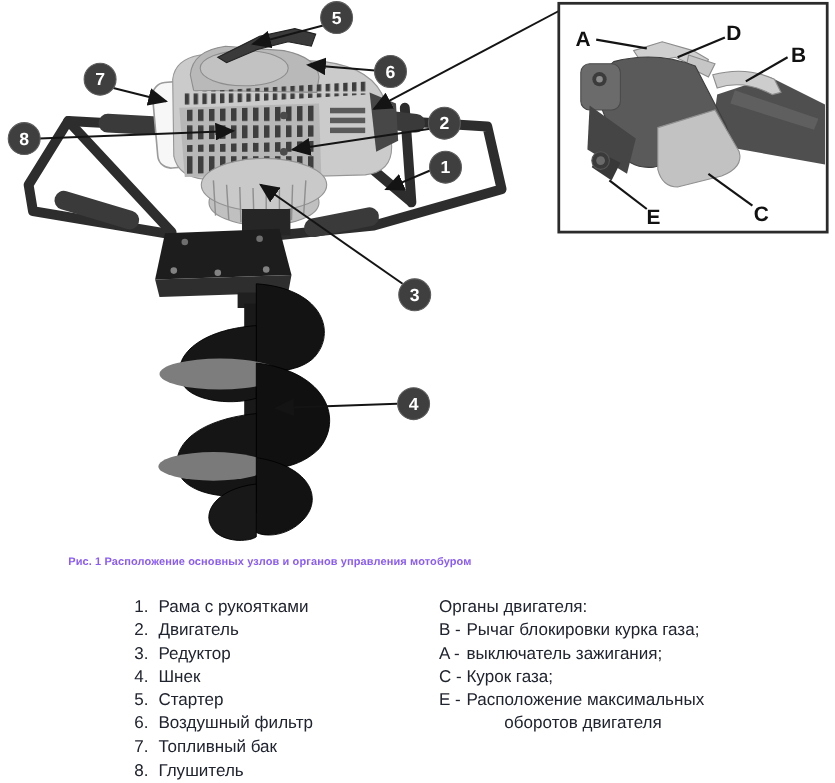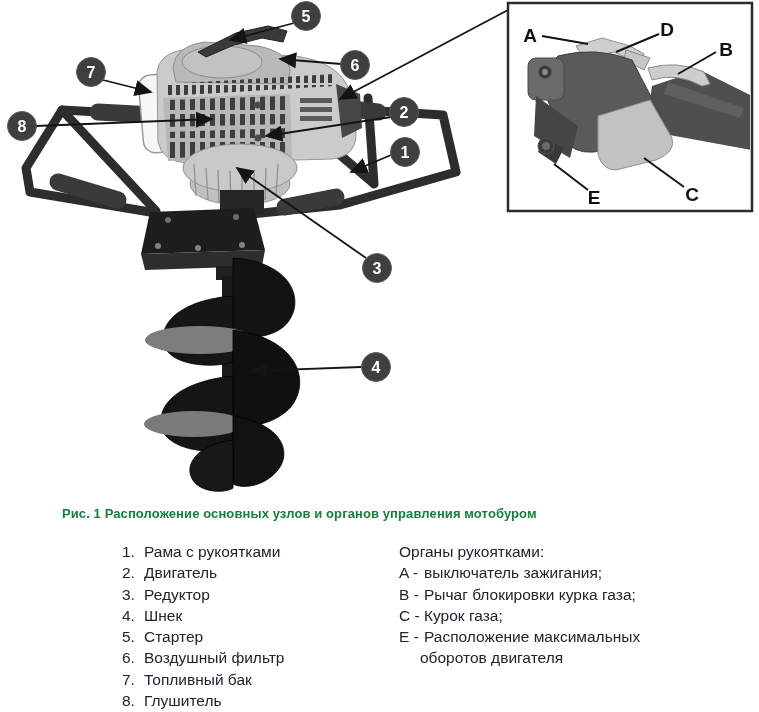--- a/index.html
+++ b/index.html
@@ -5,30 +5,30 @@
   html,body{margin:0;padding:0;}
   body{
     width:759px;height:712px;background:#ffffff;
     font-family:"Liberation Sans", sans-serif;
     color:#20242f;position:relative;overflow:hidden;
   }
   .page{position:absolute;inset:0;}
   svg.diagram{position:absolute;left:0;top:0;}
   .caption{
     position:absolute;left:62px;top:506px;
-    font-size:13px;font-weight:bold;color:#15803d;
+    font-size:10px;font-weight:bold;color:#8b5cf6;
     letter-spacing:.1px;white-space:nowrap;
   }
   .lists{position:absolute;left:0;top:541px;width:759px;font-size:15.5px;}
   .parts-col{position:absolute;left:122px;top:0;}
   .controls-col{position:absolute;left:399px;top:0;}
   .row{height:21.3px;line-height:21.3px;white-space:nowrap;}
   .num{display:inline-block;width:22px;}
   .key{display:inline-block;width:25px;}
-  .wrap-line{padding-left:21px;}
+  .wrap-line{padding-left:21px;text-align:center;}
   .heading{height:21.3px;line-height:21.3px;}
 </style>
 </head>
 <body>
 
 <div class="page">
 
   <svg class="diagram" width="759" height="505" viewBox="0 0 759 505">
     <defs>
       <marker id="ah" markerWidth="11" markerHeight="9" refX="9" refY="4.5" orient="auto">
@@ -205,21 +205,21 @@
       <div class="row"><span class="num">2.</span><span>Двигатель</span></div>
       <div class="row"><span class="num">3.</span><span>Редуктор</span></div>
       <div class="row"><span class="num">4.</span><span>Шнек</span></div>
       <div class="row"><span class="num">5.</span><span>Стартер</span></div>
       <div class="row"><span class="num">6.</span><span>Воздушный фильтр</span></div>
       <div class="row"><span class="num">7.</span><span>Топливный бак</span></div>
       <div class="row"><span class="num">8.</span><span>Глушитель</span></div>
     </div>
 
     <div class="controls-col">
-      <div class="heading">Органы рукоятками:</div>
+      <div class="heading">Органы двигателя:</div>
+      <div class="row"><span class="key">B -</span><span>Рычаг блокировки курка газа;</span></div>
       <div class="row"><span class="key">A -</span><span>выключатель зажигания;</span></div>
-      <div class="row"><span class="key">B -</span><span>Рычаг блокировки курка газа;</span></div>
       <div class="row"><span class="key">C -</span><span>Курок газа;</span></div>
       <div class="row"><span class="key">E -</span><span>Расположение максимальных</span></div>
       <div class="row wrap-line">оборотов двигателя</div>
     </div>
   </div>
 </div>
 
 </body></html>

